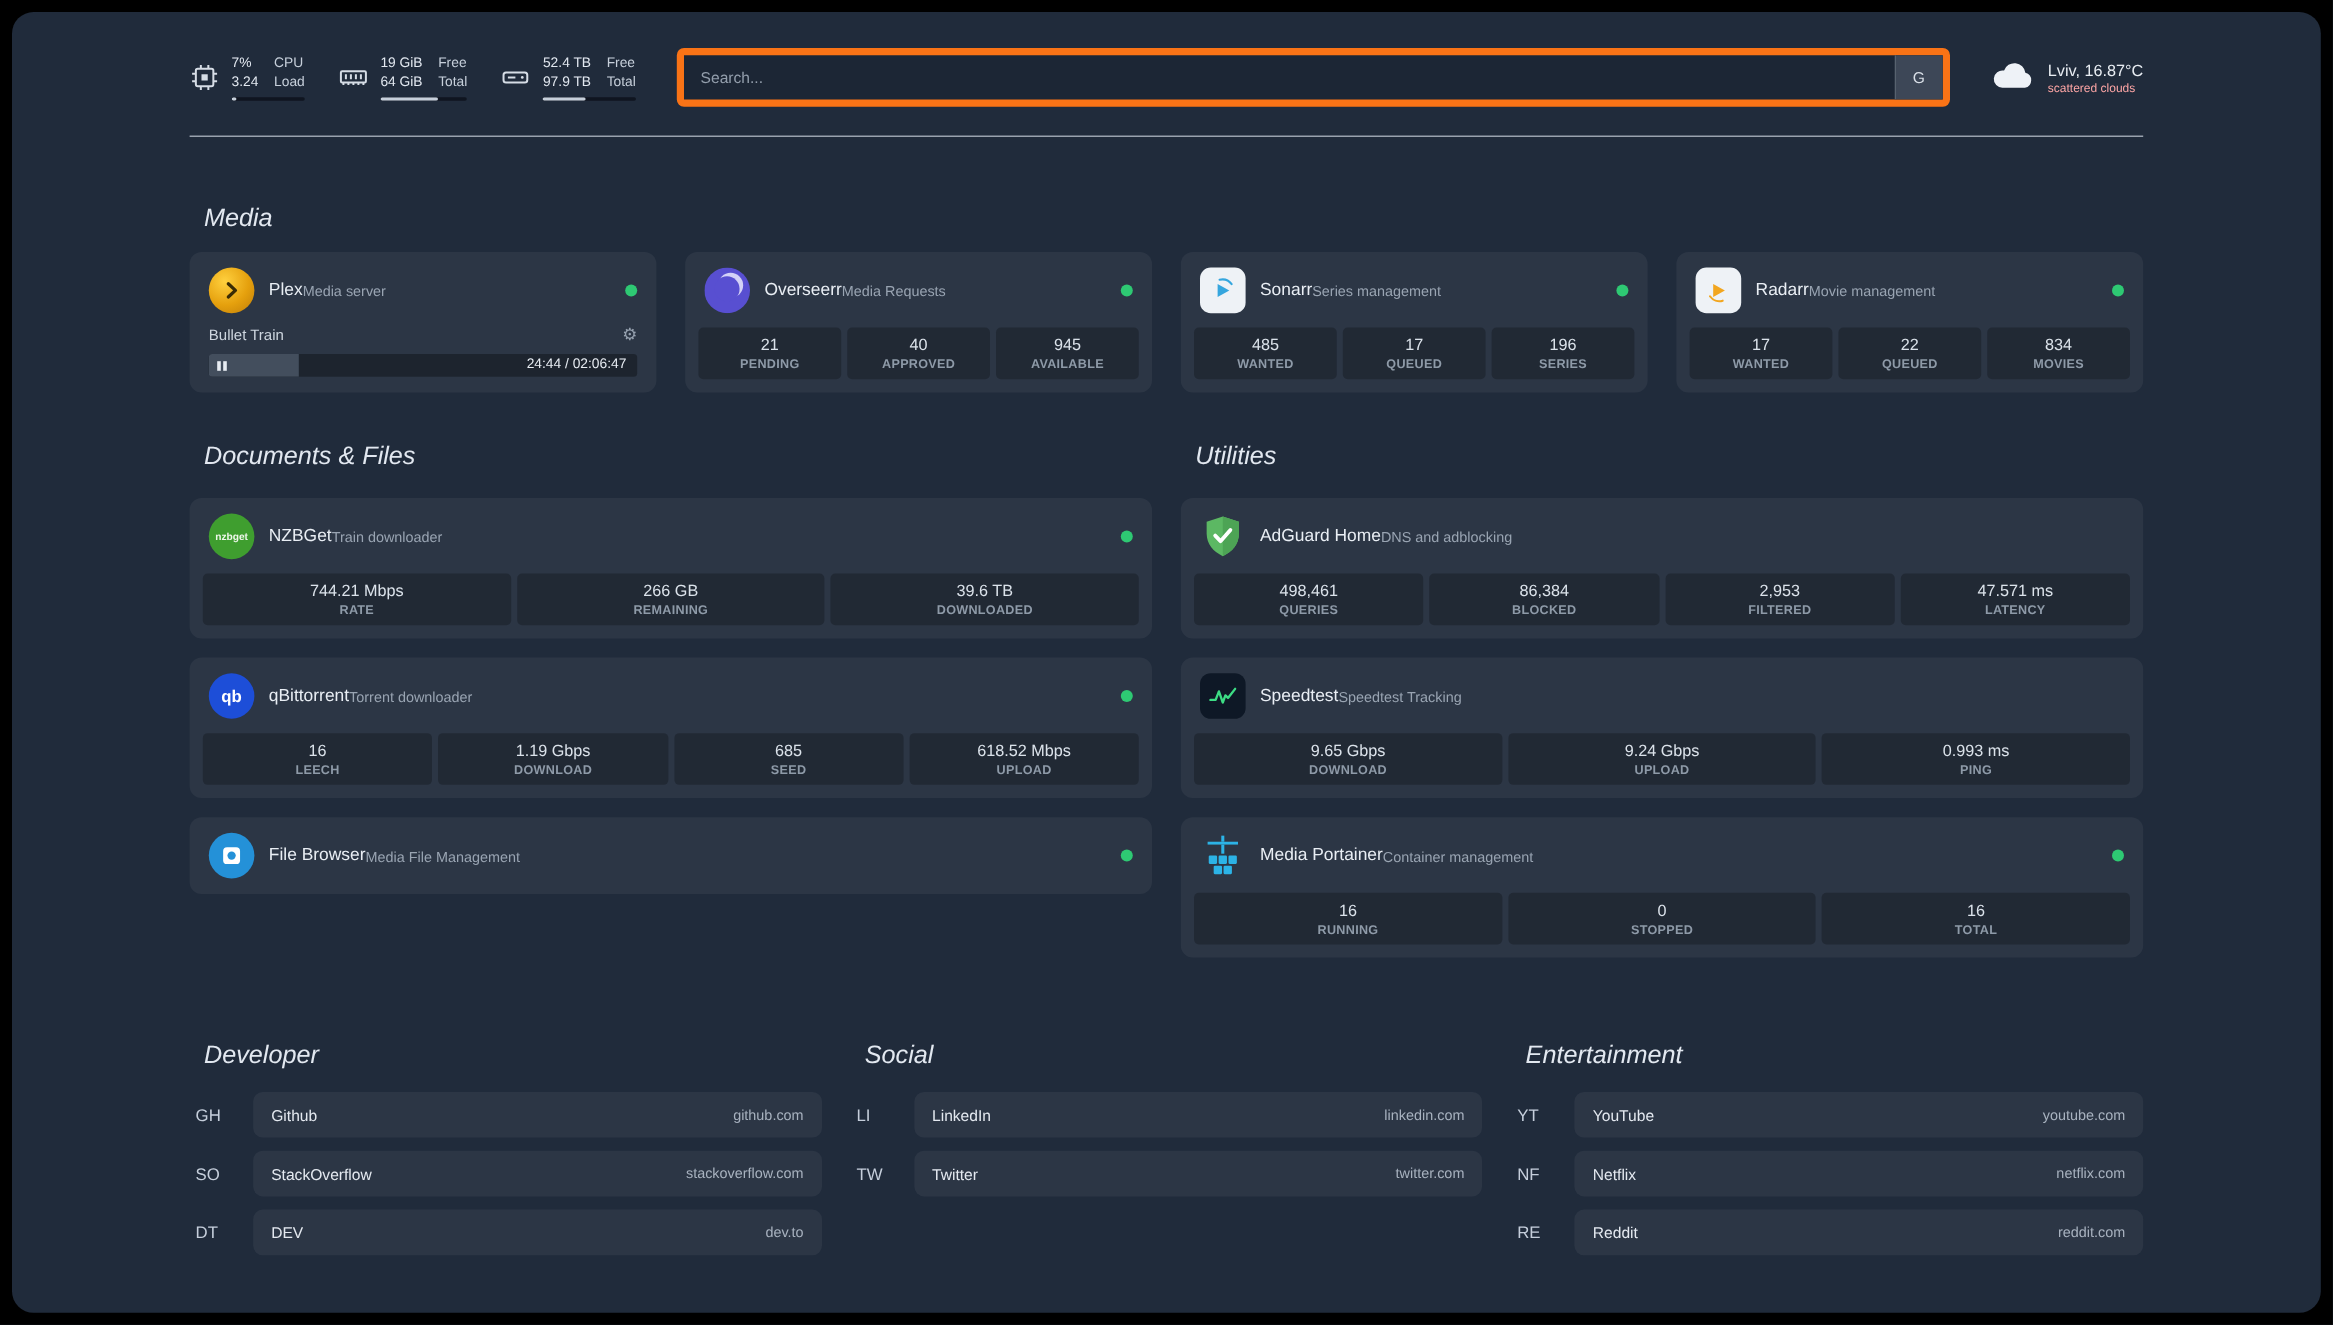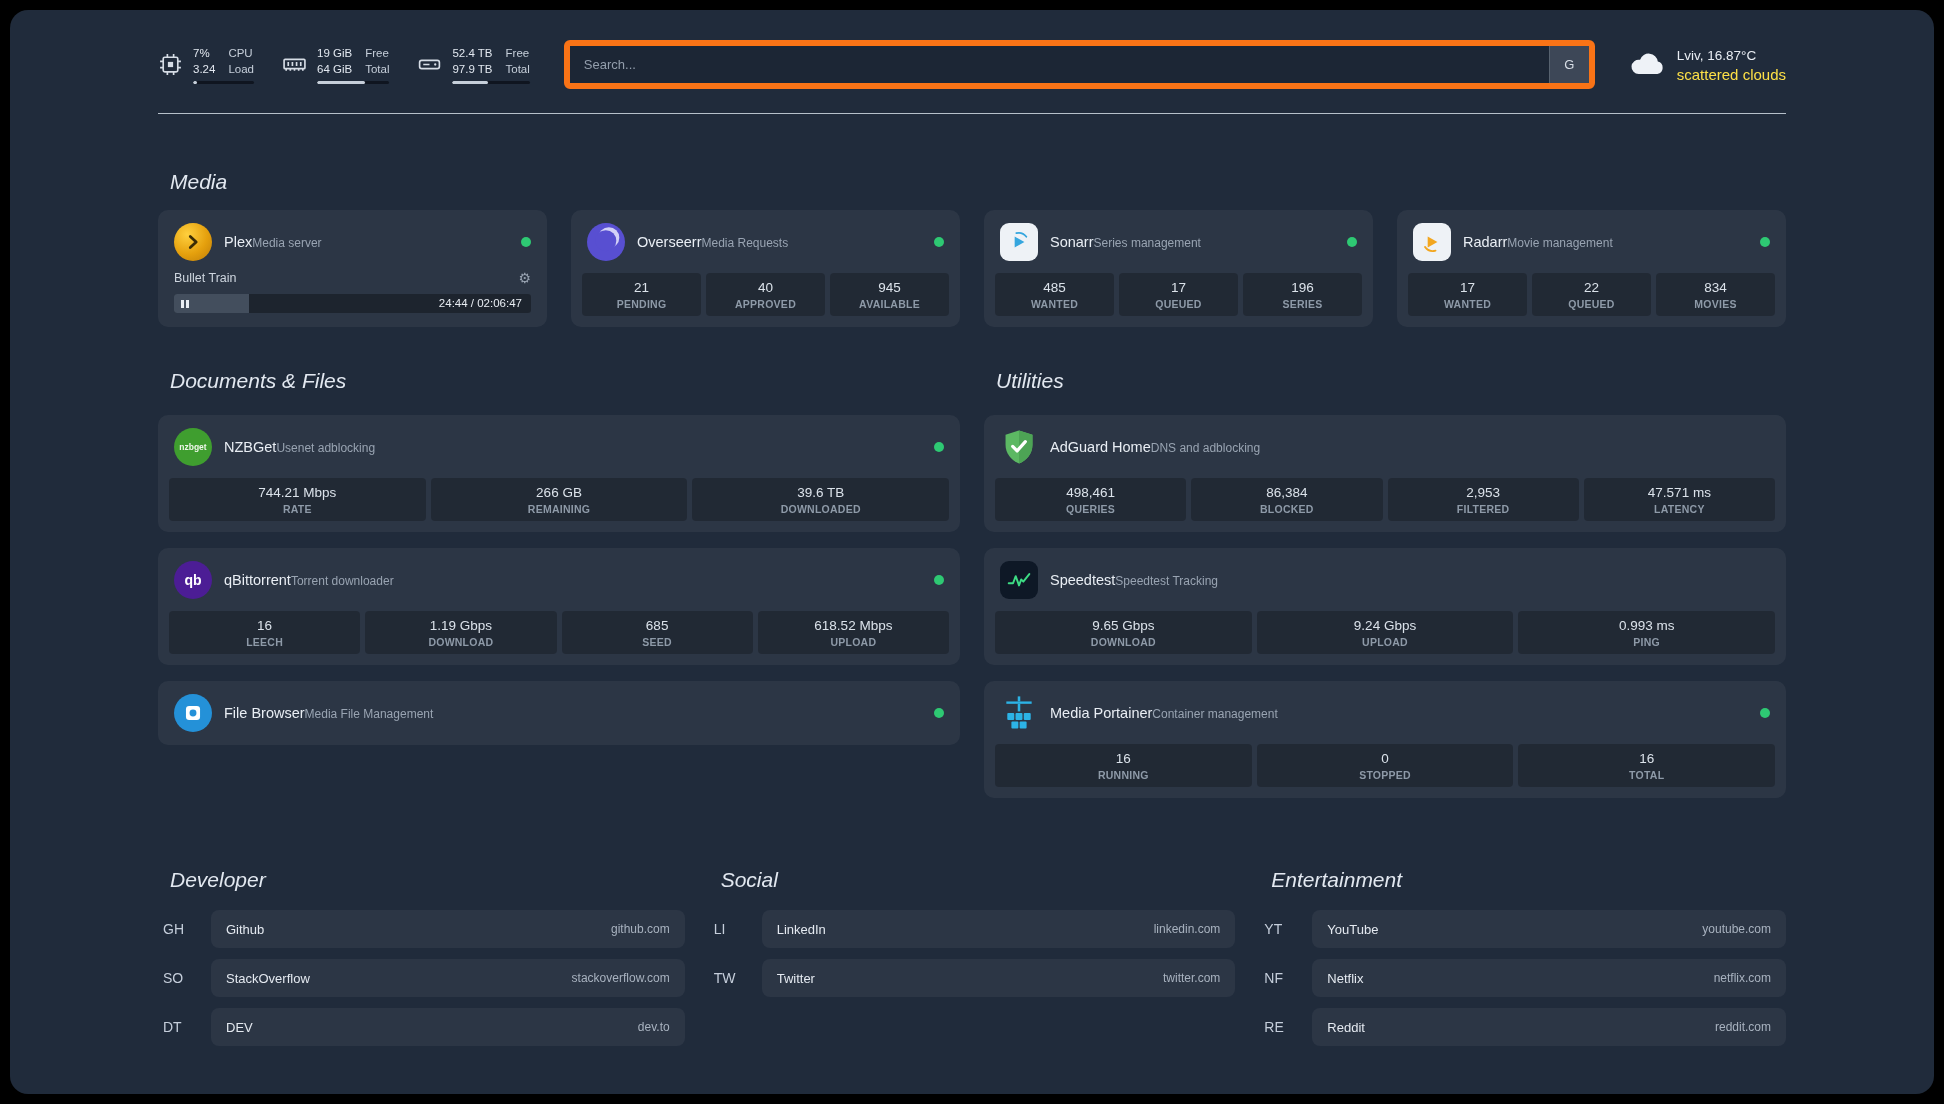--- a/index.html
+++ b/index.html
@@ -30,21 +30,21 @@
     border-radius:6px;overflow:hidden;background:rgba(0,0,0,0.10);}
   .searchwrap input{flex:1;background:transparent;border:none;outline:none;color:#e2e8f0;
     padding:0 14px;font-size:13px;font-family:inherit;}
   .searchwrap input::placeholder{color:#939eac;}
   .search-btn{width:40px;background:#3d4757;color:#d9dfe7;border:none;border-left:1px solid #57626f;
     font-size:13px;font-family:inherit;cursor:pointer;}
 
   .weather{display:flex;align-items:center;gap:12px;}
   .weather svg{width:36px;height:30px;}
   .weather-loc{font-size:13.5px;color:#e8edf3;line-height:1.45;}
-  .weather-cond{font-size:15px;color:#fde047;}
+  .weather-cond{font-size:10px;color:#fca5a5;}
 
   .divider{margin-top:24px;height:1px;background:rgba(209,218,228,0.85);}
 
   
   .section-title{font-size:21px;font-weight:500;color:#e2e8f0;margin:12px;font-style:italic;}
   .sec-media{margin-top:56px;}
   .media-grid{display:grid;grid-template-columns:repeat(4,1fr);gap:24px;margin-top:16px;}
   .twocol{display:grid;grid-template-columns:1fr 1fr;gap:24px;margin-top:30px;}
   .colstack{display:flex;flex-direction:column;gap:16px;}
   .colstack .section-title{margin-bottom:6px;}
@@ -65,21 +65,21 @@
   .ticon{width:38px;height:38px;flex:none;display:flex;align-items:center;justify-content:center;}
   .ticon svg{width:100%;height:100%;}
   .round{border-radius:50%;}
   .sq{border-radius:9px;}
   .plex{border-radius:50%;background:radial-gradient(circle at 35% 30%,#ffd03e,#e5a00d 55%,#bd7c09);}
   .plex svg{width:22px;height:22px;}
   .sqwhite{background:#eef2f6;}
   .sqwhite svg{width:26px;height:26px;}
   .nzb{background:#3f9e2f;}
   .nzb-text{font-size:8.5px;font-weight:700;color:#eef7ea;}
-  .qb{background:#4c1d95;color:#fff;font-size:14px;font-weight:700;}
+  .qb{background:#1d4ed8;color:#fff;font-size:14px;font-weight:700;}
   .dark-sq{background:#0e1826;border-radius:9px;}
   .dark-sq svg{width:26px;height:26px;}
   .fb{background:#2491d8;}
   .fb svg{width:26px;height:26px;}
 
   
   .np-row{display:flex;align-items:center;justify-content:space-between;padding:1px 5px;margin-top:6px;}
   .np-title{font-size:12.5px;color:#ced6df;}
   .gear{color:#97a2b0;font-size:14px;cursor:pointer;}
   .np-bar{position:relative;height:19px;background:rgba(0,0,0,0.32);border-radius:3px;margin:7px 5px 1px;overflow:hidden;}
@@ -331,21 +331,21 @@
     <div class="colstack">
       <h2 class="section-title">Documents &amp; Files</h2>
 
       <div class="card">
         <div class="card-head">
           <span class="ticon round nzb">
             <span class="nzb-text">nzbget</span>
           </span>
           <div class="titles">
             <div class="svc-name">NZBGet</div>
-            <div class="svc-desc">Usenet adblocking</div>
+            <div class="svc-desc">Train downloader</div>
           </div>
           <span class="dot"></span>
         </div>
         <div class="stats">
           <div class="stat">
             <div class="stat-value">744.21 Mbps</div>
             <div class="stat-label">RATE</div>
           </div>
           <div class="stat">
             <div class="stat-value">266 GB</div>

